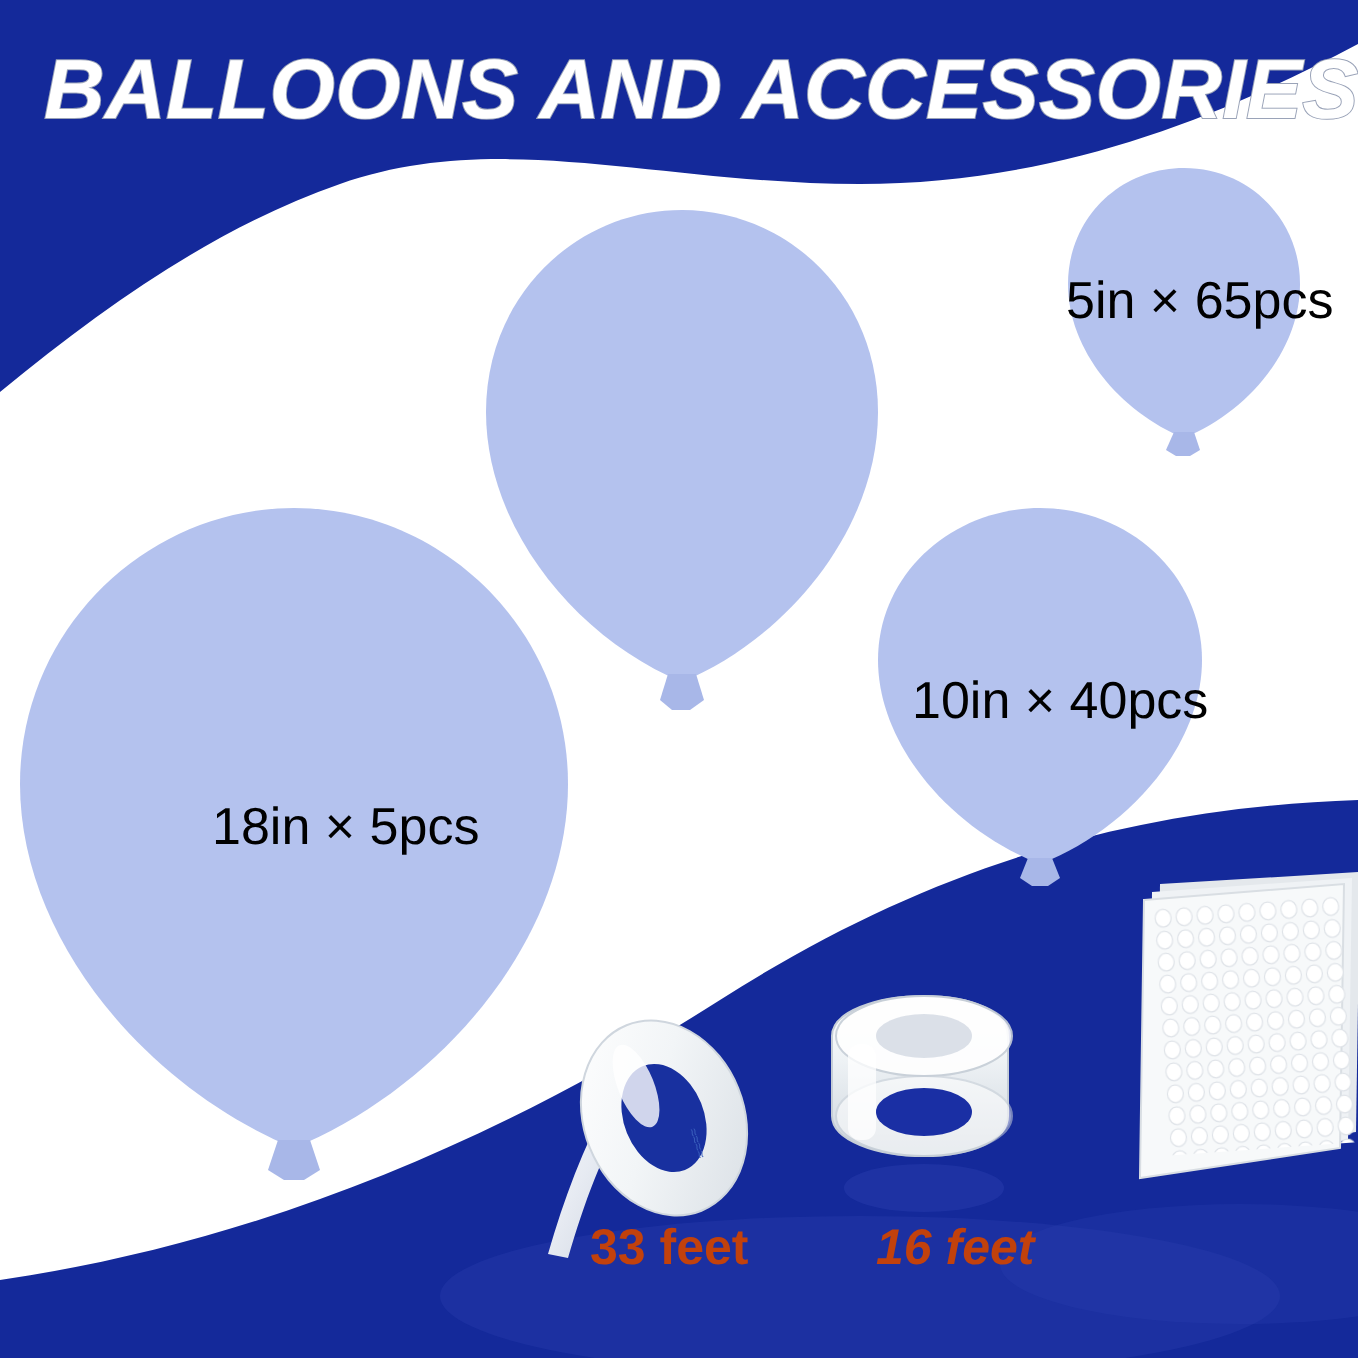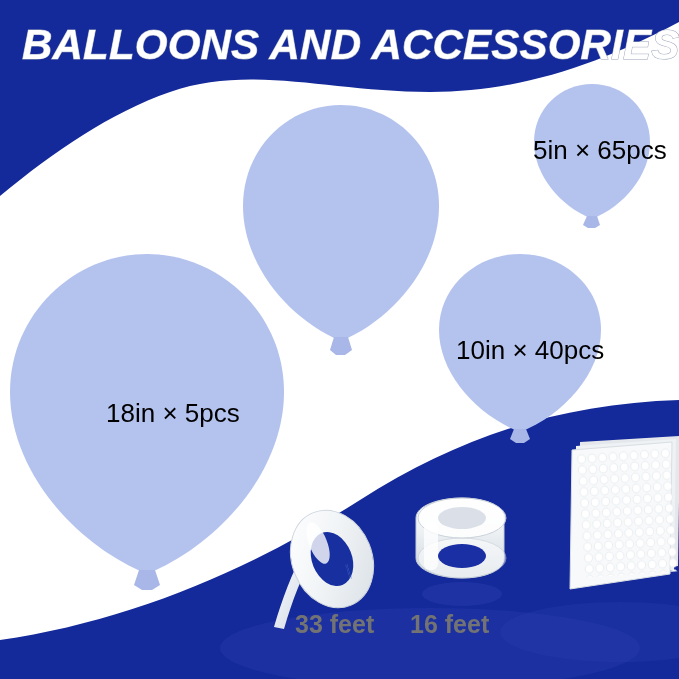--- a/index.html
+++ b/index.html
@@ -71,28 +71,28 @@
   
   .accessory { position: absolute; z-index: 30; }
   .accessory svg { display: block; width: 100%; height: 100%; }
   #tape-thin  { left: 270px; top: 495px; width: 120px; height: 135px; }
   #tape-wide  { left: 404px; top: 482px; width: 112px; height: 128px; }
   #glue-dots  { left: 552px; top: 434px; width: 130px; height: 170px; }
 
   
   .caption {
     position: absolute;
-    color: #737373;
+    color: #c2410c;
     font-size: 25px;
     font-weight: bold;
     white-space: nowrap;
     z-index: 45;
   }
   #caption-tape-thin { left: 295px; top: 610px; }
-  #caption-tape-wide { left: 410px; top: 610px; }
+  #caption-tape-wide { left: 438px; top: 610px; font-style: italic; }
   #caption-glue      { left: 551px; top: 610px; }
   .caption .unit-light { font-weight: normal; }
   .caption .unit-bold  { font-weight: bold; }
 </style>
 </head>
 <body>
 
 <div id="poster">
 
   <svg id="bg-svg" viewBox="0 0 679 679" preserveAspectRatio="none">

